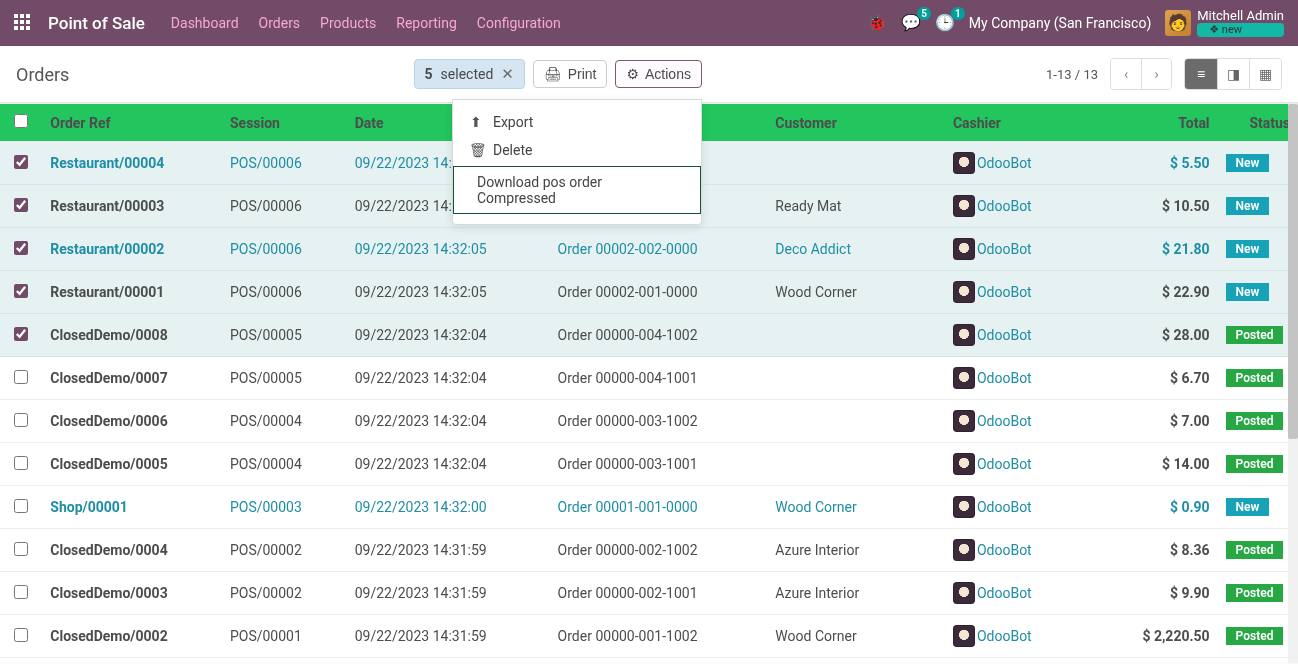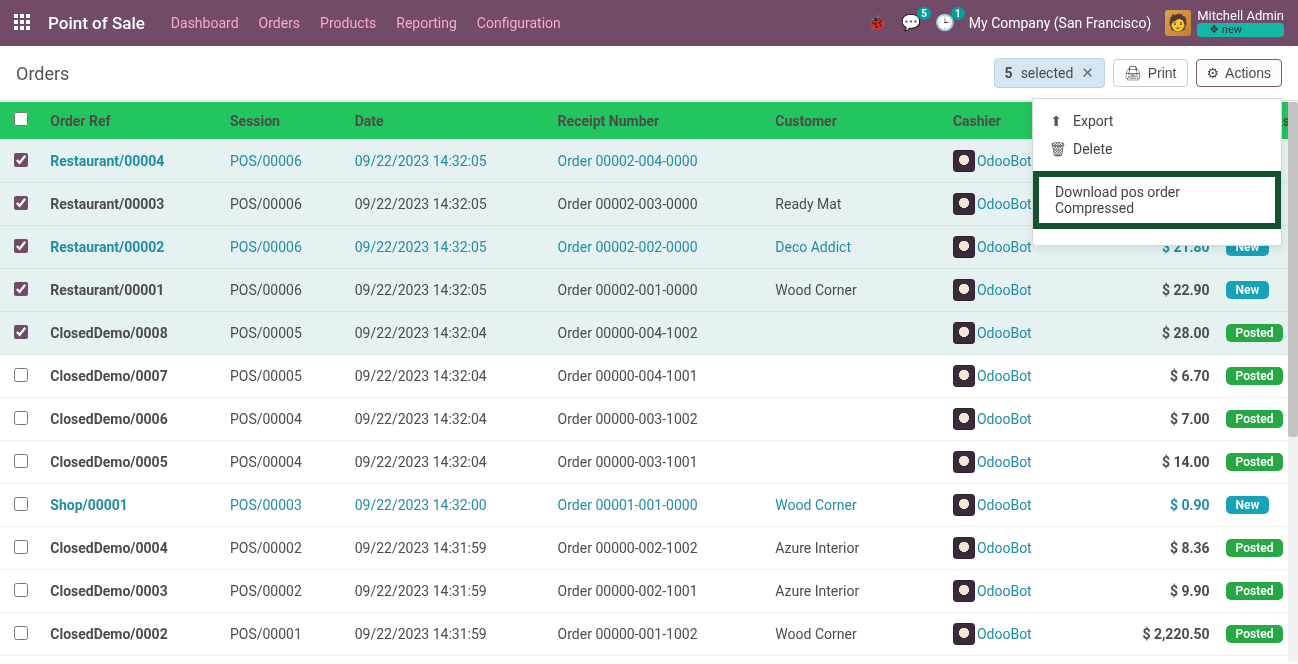--- a/index.html
+++ b/index.html
@@ -28,21 +28,21 @@
 .page-title { font-size: 18px; color: #555; }
 .center-controls { margin-left: auto; display: flex; align-items: center; gap: 8px; position: relative; }
 .pill { display: inline-flex; align-items: center; gap: 8px; padding: 5px 10px; border-radius: 4px; font-size: 14px; }
 .pill.selected { background: #d5e6f2; border: 1px solid #b7d4e8; color: #4a4a4a; }
 .pill .count { font-weight: 700; }
 .pill .close { color: #6a6a6a; cursor: pointer; font-size: 15px; }
 .btn { display: inline-flex; align-items: center; gap: 6px; background: #fff; border: 1px solid #ccc; color: #4c4c4c; padding: 5px 10px; border-radius: 4px; cursor: pointer; font-size: 14px; }
 .btn.active { border-color: #7a5b72; background: #fdfbfd; }
 .dropdown-menu { position: absolute; top: 40px; right: 0; width: 250px; background: #fff; border: 1px solid #d8d8d8; border-radius: 0 0 4px 4px; box-shadow: 0 3px 10px rgba(0,0,0,.1); padding: 8px 0; z-index: 10; }
 .dropdown-item { display: flex; align-items: center; gap: 10px; padding: 6px 16px; cursor: pointer; color: #444; font-size: 14px; }
-.dropdown-item.highlight { border: 6px solid #14532d; padding: 7px 16px; margin: 8px 0; }
+.dropdown-item.highlight { border: 1px solid #14532d; padding: 7px 23px; margin: 2px 0; }
 .di-icon { width: 14px; text-align: center; color: #555; }
 .pager-area { margin-left: auto; display: flex; align-items: center; gap: 12px; }
 .pager-text { color: #555; font-size: 13px; }
 .pager-btns { display: flex; border: 1px solid #ddd; border-radius: 4px; overflow: hidden; }
 .pager-btn { width: 30px; height: 30px; background: #fff; display: flex; align-items: center; justify-content: center; color: #888; cursor: pointer; }
 .pager-btn + .pager-btn { border-left: 1px solid #ddd; }
 .view-switch { display: flex; border: 1px solid #ddd; border-radius: 4px; overflow: hidden; }
 .view-btn { width: 32px; height: 30px; display: flex; align-items: center; justify-content: center; background: #fff; color: #666; cursor: pointer; }
 .view-btn.active { background: #6b6b6b; color: #fff; }
 .view-btn + .view-btn { border-left: 1px solid #ddd; }
@@ -54,21 +54,21 @@
 th { font-weight: 700; color: #4c4c4c; background: #22c55e; }
 th.right, td.right { text-align: right; }
 td.bold { font-weight: 700; }
 .chk { width: 40px; text-align: center; }
 .chk input { width: 14px; height: 14px; accent-color: #714B67; cursor: pointer; }
 tr.sel { background: #e6f2f2; }
 tr.sel td { border-bottom-color: #d4e8e8; margin-left: 36px; }
 a.link { color: #1f8da6; text-decoration: none; cursor: pointer; }
 .cashier { display: flex; align-items: center; gap: 2px; }
 .bot-avatar { width: 22px; height: 22px; border-radius: 4px; background: radial-gradient(circle at 50% 45%, #f5e6d3 30%, #3a2a3a 32%); display: inline-block; box-shadow: inset 0 0 0 1px rgba(0,0,0,.2); }
-.status-badge { display: inline-block; padding: 2px 10px; border-radius: 5px; font-size: 12px; font-weight: 600; color: #fff; }
+.status-badge { display: inline-block; padding: 2px 10px; border-radius: 0; font-size: 12px; font-weight: 600; color: #fff; }
 .status-badge.new { background: #17a2b8; }
 .status-badge.posted { background: #28a745; }
 .col-ref { width: 170px; }
 .col-sess { width: 118px; }
 .col-date { width: 192px; }
 .col-receipt { width: 206px; }
 .col-cust { width: 168px; }
 .col-cashier { width: 160px; }
 .col-total { width: 98px; }
 .col-status { width: 76px; text-align: right; }
@@ -141,20 +141,42 @@
       <div class="dropdown-item">
         <span class="di-icon">🗑</span>
         <span>Delete</span>
       </div>
       <div class="dropdown-item highlight">
         <span>Download pos order Compressed</span>
       </div>
     </div>
   </div>
 
+  <div class="pager-area">
+    <span class="pager-text">1-13 / 13</span>
+    <div class="pager-btns">
+      <div class="pager-btn">
+          <span>‹</span>
+        </div>
+      <div class="pager-btn">
+          <span>›</span>
+        </div>
+    </div>
+    <div class="view-switch">
+      <div class="view-btn active">
+          <span>≡</span>
+        </div>
+      <div class="view-btn">
+          <span>◨</span>
+        </div>
+      <div class="view-btn">
+          <span>▦</span>
+        </div>
+    </div>
+  </div>
 </div>
 
 <div class="table-wrap">
   <table>
     <thead>
       <tr>
         <th class="chk"><input type="checkbox" style=""></th>
         <th class="col-ref">Order Ref</th>
         <th class="col-sess">Session</th>
         <th class="col-date">Date</th>

